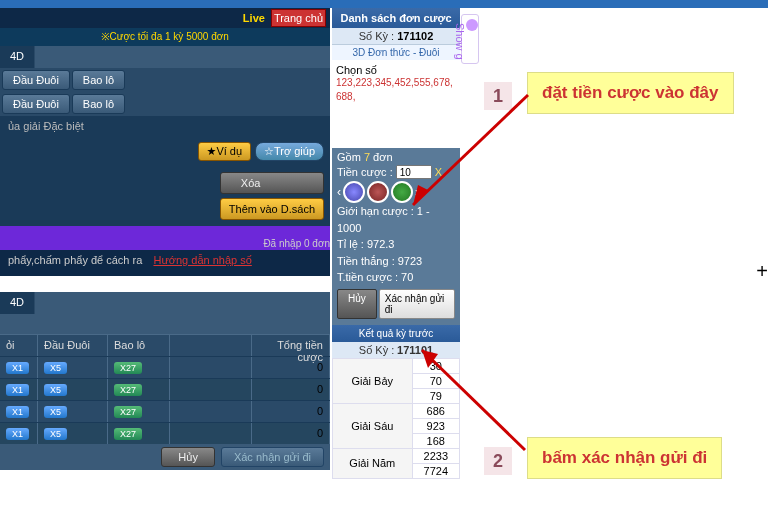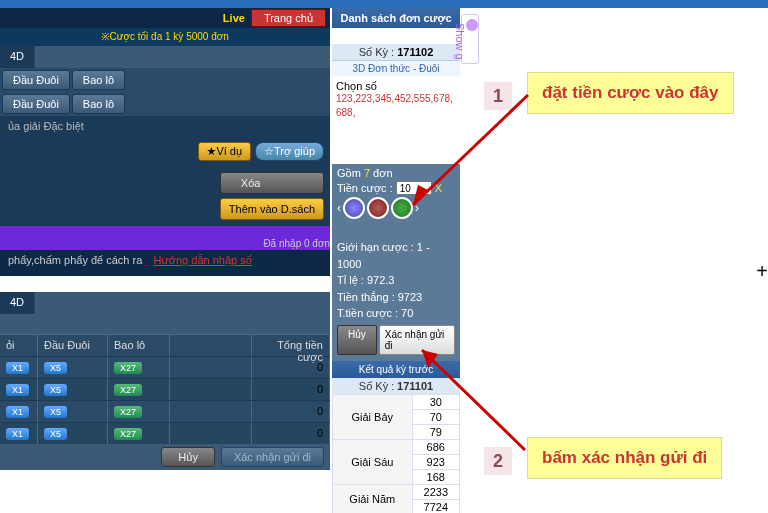--- a/index.html
+++ b/index.html
@@ -4,21 +4,21 @@
 <style>
 * { margin: 0; padding: 0; box-sizing: border-box; font-family: Arial, sans-serif; font-size: 11px; }
 body { background: #fff; width: 768px; height: 513px; position: relative; overflow: hidden; }
 
 .topbar { background: #2a6db8; height: 8px; width: 768px; position: absolute; top: 0; }
 
 .main-panel { position: absolute; left: 0; top: 8px; width: 330px; height: 470px; }
 
 .header-row { background: #0d2847; height: 20px; display: flex; align-items: center; justify-content: flex-end; padding: 0 4px; gap: 6px; }
 .live-label { color: #ffd800; font-weight: bold; }
-.home-btn { background: #c33; color: #fff; padding: 2px 12px; border: 1px solid #800; cursor: pointer; }
+.home-btn { background: #c33; color: #fff; padding: 2px 2px; border: 1px solid #800; cursor: pointer; }
 
 .limit-row { background: #0d3a5c; color: #ffd800; height: 18px; text-align: center; line-height: 18px; font-size: 10px; }
 
 .tabs-row { background: #3a5a78; display: flex; height: 22px; }
 .tab { padding: 4px 10px; color: #eee; background: #3a5a78; border-right: 1px solid #2a4a68; }
 .tab.active { background: #1a3a58; color: #fff; }
 
 .subtabs-row { background: #2a4a68; display: flex; height: 24px; padding: 2px; gap: 2px; }
 .subtab { background: linear-gradient(#5a7a98,#3a5a78); color: #fff; padding: 3px 10px; border: 1px solid #1a3a58; border-radius: 3px; cursor: pointer; }
 
@@ -54,38 +54,38 @@
 .x-badge { background: linear-gradient(#6af,#27c); color: #fff; padding: 1px 6px; border-radius: 3px; display: inline-block; font-size: 9px; }
 .x27-badge { background: linear-gradient(#5b7,#285); color: #fff; padding: 1px 6px; border-radius: 3px; display: inline-block; font-size: 9px; }
 
 .footer-btns { background: #3a5a78; height: 26px; display: flex; justify-content: flex-end; align-items: center; padding: 0 6px; gap: 6px; }
 .huy-btn { background: linear-gradient(#888,#555); color: #eee; padding: 3px 16px; border: 1px solid #333; border-radius: 3px; cursor: pointer; }
 .confirm-btn { background: linear-gradient(#5a7a98,#3a5a78); color: #9bc; padding: 3px 12px; border: 1px solid #246; border-radius: 3px; cursor: pointer; }
 
 
 .right-panel { position: absolute; left: 332px; top: 8px; width: 128px; height: 459px; background: #fff; }
 .rp-header { background: linear-gradient(#3a6aa8,#2a5a98); color: #fff; text-align: center; padding: 4px 0; font-weight: bold; font-size: 11px; }
-.rp-sub { background: #dde8f5; color: #333; text-align: center; padding: 2px 0; border-bottom: 1px solid #bcd; margin-top: 16px; }
+.rp-sub { background: #dde8f5; color: #333; text-align: center; padding: 2px 0; border-bottom: 1px solid #bcd; }
 .rp-sub b { color: #000; }
 .rp-type { background: #eef5ff; color: #36a; text-align: center; padding: 2px 0; font-size: 10px; }
 .rp-chon { padding: 4px; font-size: 10px; }
 .rp-nums { color: #c33; font-size: 10px; line-height: 1.4; word-break: break-all; }
 
 .rp-bet-section { background: #5a7a98; color: #fff; padding: 3px 5px; font-size: 10px; }
 .rp-bet-row { display: flex; align-items: center; gap: 3px; padding: 2px 0; }
 .rp-bet-row input { width: 36px; height: 14px; font-size: 10px; padding: 0 2px; }
 .rp-x { color: #ffdd55; cursor: pointer; }
 .chips { display: flex; gap: 2px; align-items: center; }
 .chip { width: 22px; height: 22px; border-radius: 50%; border: 2px solid #fff; display: inline-block; position: relative; }
 .chip10 { background: radial-gradient(#88f,#44a); }
 .chip100 { background: radial-gradient(#b55,#722); }
 .chip500 { background: radial-gradient(#4a4,#272); }
 .chip-nav { color: #fff; cursor: pointer; font-size: 12px; }
 
-.rp-info { color: #fff; font-size: 10px; line-height: 1.5; margin-top: 20px; }
+.rp-info { color: #fff; font-size: 10px; line-height: 1.5; }
 .rp-btns { display: flex; gap: 2px; padding: 3px 0; }
 .rp-huy { background: linear-gradient(#888,#555); color: #fff; padding: 3px 10px; border: 1px solid #333; border-radius: 2px; cursor: pointer; font-size: 10px; }
 .rp-confirm { background: linear-gradient(#fff,#ddd); color: #000; padding: 3px 5px; border: 1px solid #888; border-radius: 2px; cursor: pointer; font-size: 10px; }
 
 .rp-results-hdr { background: linear-gradient(#3a6aa8,#2a5a98); color: #fff; text-align: center; padding: 3px 0; font-size: 10px; }
 .rp-results-sub { background: #dde8f5; color: #333; text-align: center; padding: 2px 0; font-size: 10px; }
 .rp-res-table { width: 100%; border-collapse: collapse; font-size: 10px; }
 .rp-res-table td { border: 1px solid #dde; padding: 1px 3px; text-align: center; }
 .rp-res-table .lbl { background: #f5f5f5; }
 

